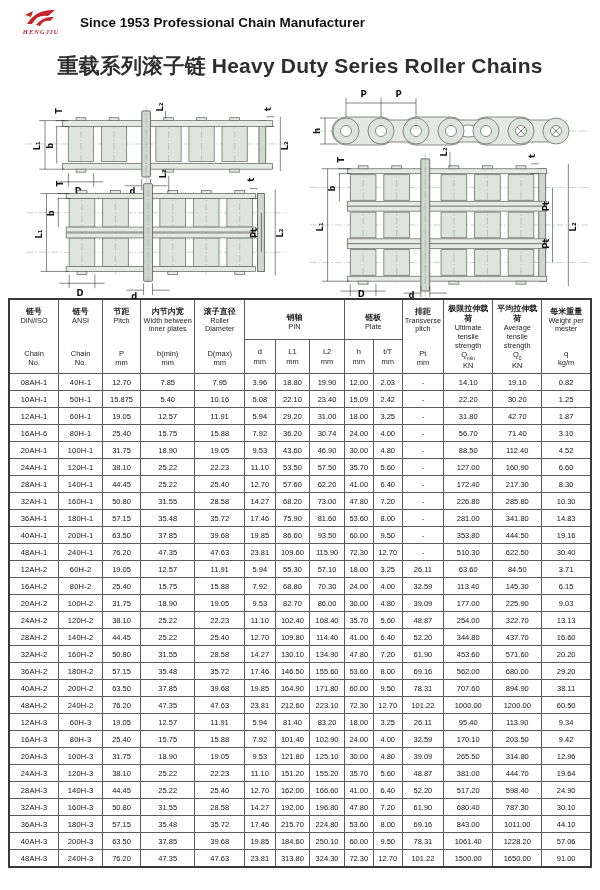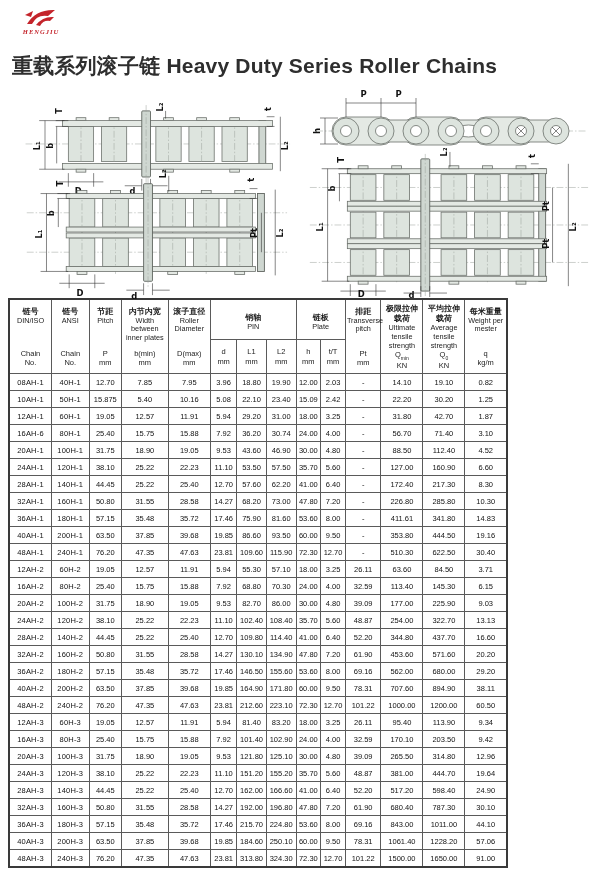--- a/index.html
+++ b/index.html
@@ -6,41 +6,41 @@
   html,body { width:600px; background:#fff; font-family:"Liberation Sans", sans-serif; color:#1c1c1c; }
   body { width:600px; height:890px; overflow:hidden; }
 
   
   .topbar { position:relative; height:46px; }
   .logo { position:absolute; left:12px; top:7px; width:58px; text-align:center; }
   .logo svg { display:block; margin:0 auto; }
   .logo .logo-word { font:italic bold 6.5px "Liberation Serif", serif; color:#c4242b; letter-spacing:1px; margin-top:1px; }
   .tagline { position:absolute; left:80px; top:15px; font-size:13.5px; font-weight:bold; color:#111; }
 
-  .page-title { padding:6px 12px 4px 12px; font-size:21px; font-weight:bold; color:#2e2e2e; letter-spacing:0.2px; }
+  .page-title { padding:6px 12px 4px 12px; font-size:21px; font-weight:bold; color:#2e2e2e; letter-spacing:0.2px;text-align:center; }
 
   
   .diagrams { position:relative; height:212px; }
   .dg { position:absolute; }
   .dg-a { left:10px;  top:2px; }
   .dg-b { left:300px; top:0px; }
   .dg-c { left:12px;  top:78px; }
   .dg-d { left:298px; top:64px; }
 
   .d-pl  { fill:#e4e9e4; stroke:#6b706b; stroke-width:0.8; }
   .d-blk { fill:#dde4de; stroke:#6b706b; stroke-width:0.8; }
   .d-pin { fill:#cfd7d1; stroke:#5d625d; stroke-width:0.9; }
   .d-cl  { stroke:#9aa09a; stroke-width:0.5; stroke-dasharray:7 2 1.5 2; fill:none; }
   .d-dim { stroke:#333; stroke-width:0.6; fill:none; }
   .d-lbl { font:bold 8.5px "DejaVu Sans", sans-serif; fill:#111; }
   .d-hole{ fill:#fff; stroke:#6b706b; stroke-width:0.8; }
 
   
   .spec-wrap { padding:2px 8px 0 8px; }
-  table { width:500px; border-collapse:collapse; table-layout:fixed; }
+  table { width:584px; border-collapse:collapse; table-layout:fixed; }
   th, td { border:1px solid #5a5a5a; text-align:center; vertical-align:middle; }
   table { border:2px solid #3a3a3a; }
   thead th { padding:1px; font-weight:normal; }
   .hc { display:flex; flex-direction:column; justify-content:space-between; height:100%; min-height:66px; padding:3px 0 2px 0; }
   .cn { font-size:8px; font-weight:bold; line-height:1.25; }
   .en { font-size:7.3px; line-height:1.2; }
   .hb { font-size:7.5px; line-height:1.25; }
   .grp .cn { margin-top:6px; }
   .sub-th { height:34px; font-size:7.5px; line-height:1.3; }
   sub.ss { font-size:5px; }
@@ -52,20 +52,21 @@
 
 <div class="topbar">
   <div class="logo">
     <svg width="40" height="20" viewBox="0 0 40 20">
       <path d="M6 17 Q15 2 34 3 L27 9 Q16 7 11 17 Z" fill="#c4242b"></path>
       <path d="M15 18 Q22 9 33 10 L29 14 Q22 13 19 19 Z" fill="#c4242b"></path>
       <path d="M4 8 L12 4 L10 10 Z" fill="#c4242b"></path>
     </svg>
     <div class="logo-word">HENGJIU</div>
   </div>
+  <div class="tagline">Since 1953 Professional Chain Manufacturer</div>
 </div>
 
 <div class="page-title">重载系列滚子链 Heavy Duty Series Roller Chains</div>
 
 <div class="diagrams">
 
   <svg class="dg dg-a" width="282" height="112" viewBox="0 0 290 112">
     <defs>
       <g id="ba">
         <rect class="d-blk" x="-13" y="-18" width="26" height="36"></rect>
@@ -594,21 +595,21 @@
           <td>180H-1</td>
           <td>57.15</td>
           <td>35.48</td>
           <td>35.72</td>
           <td>17.46</td>
           <td>75.90</td>
           <td>81.60</td>
           <td>53.60</td>
           <td>8.00</td>
           <td>-</td>
-          <td>411.61</td>
+          <td>281.00</td>
           <td>341.80</td>
           <td>14.83</td>
         </tr>
         <tr>
           <td>40AH-1</td>
           <td>200H-1</td>
           <td>63.50</td>
           <td>37.85</td>
           <td>39.68</td>
           <td>19.85</td>

